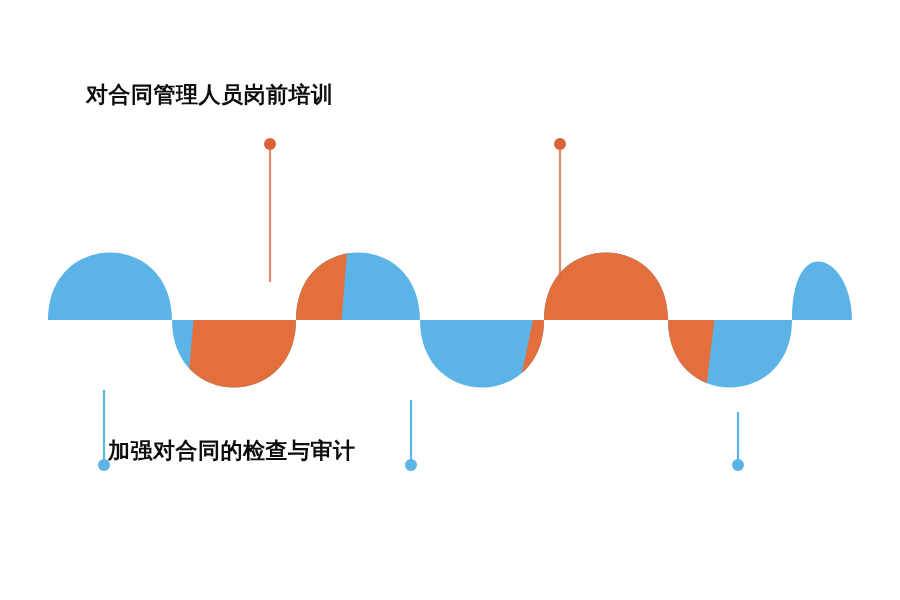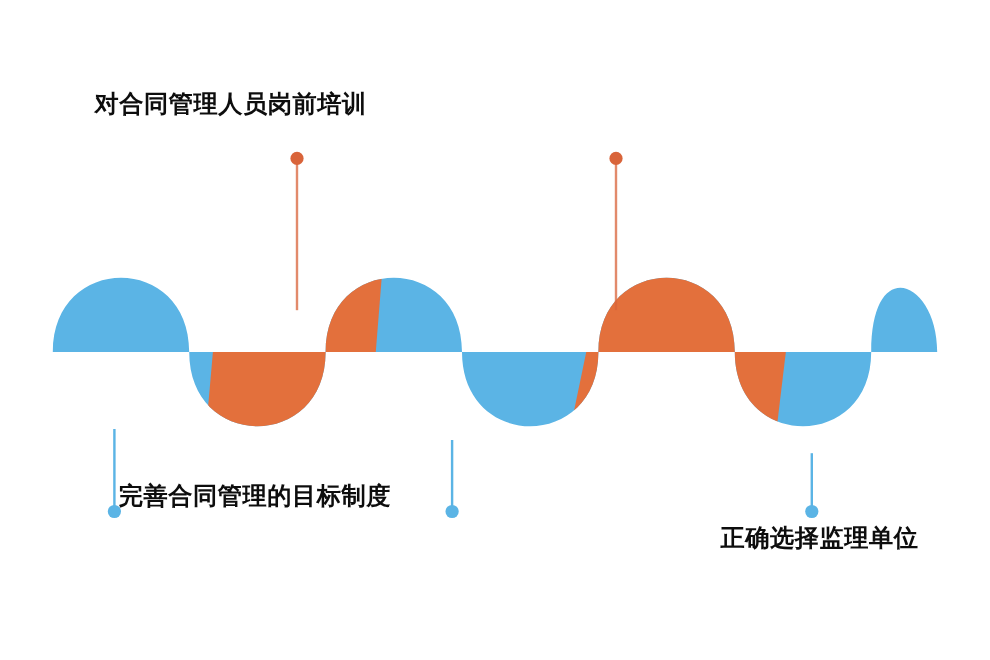--- a/index.html
+++ b/index.html
@@ -131,19 +131,18 @@
 
     <g>
       <line x1="738" y1="412" x2="738" y2="461" stroke="#5BB4E5" stroke-width="2.2"></line>
       <circle cx="738" cy="465" r="6" fill="#5BB4E5"></circle>
     </g>
   </svg>
 
   <div class="label label-top-1">对合同管理人员岗前培训</div>
 
 
-  <div class="label label-bot-1">完善合同管理的目标制度</div>
+  <div class="label label-bot-1">加强对合同的检查与审计</div>
 
 
-  <div class="label label-bot-3">正确选择监理单位</div>
 
 
 </div>
 
 </body></html>

